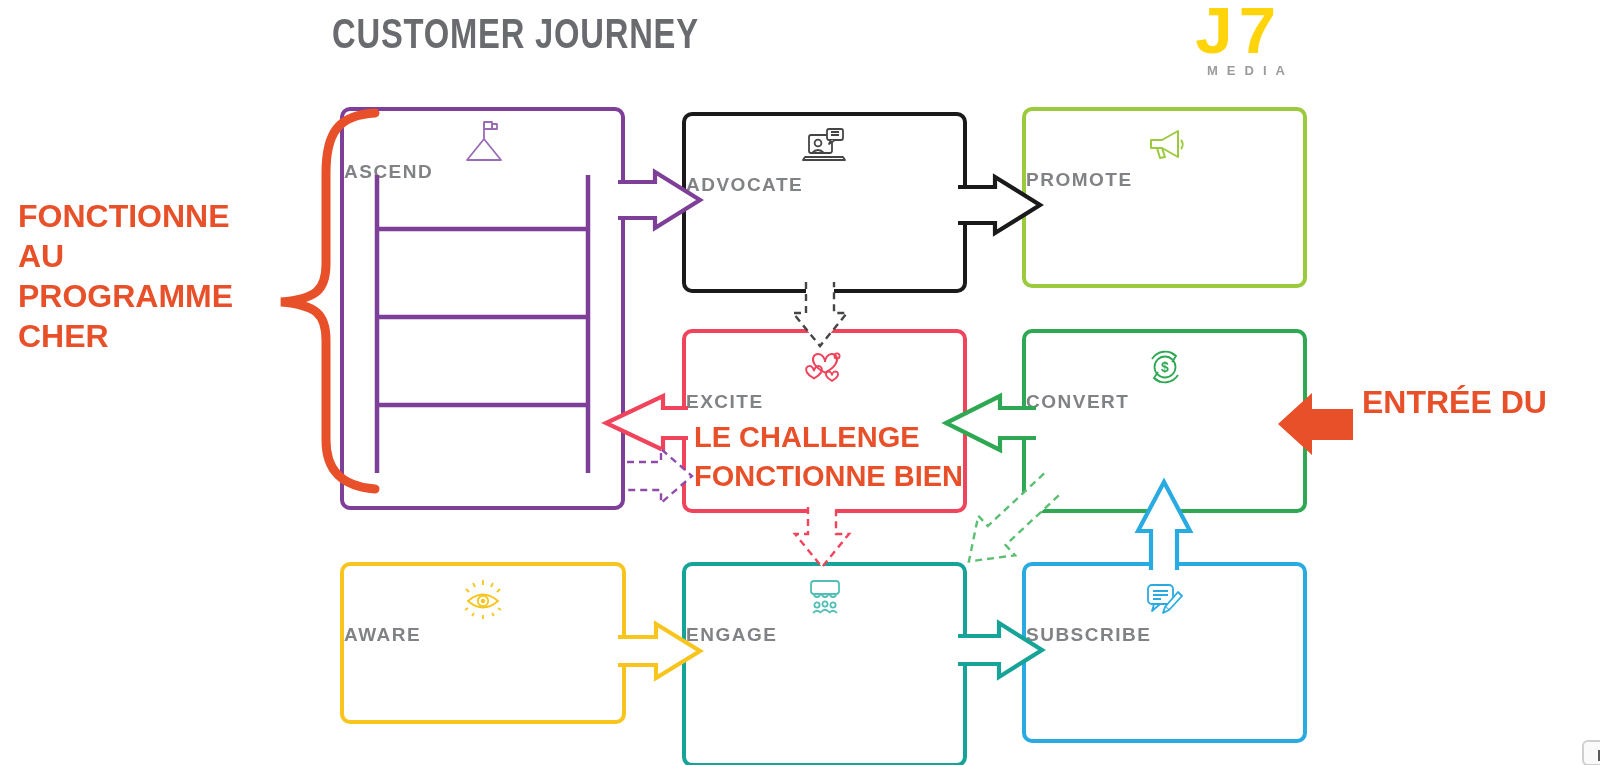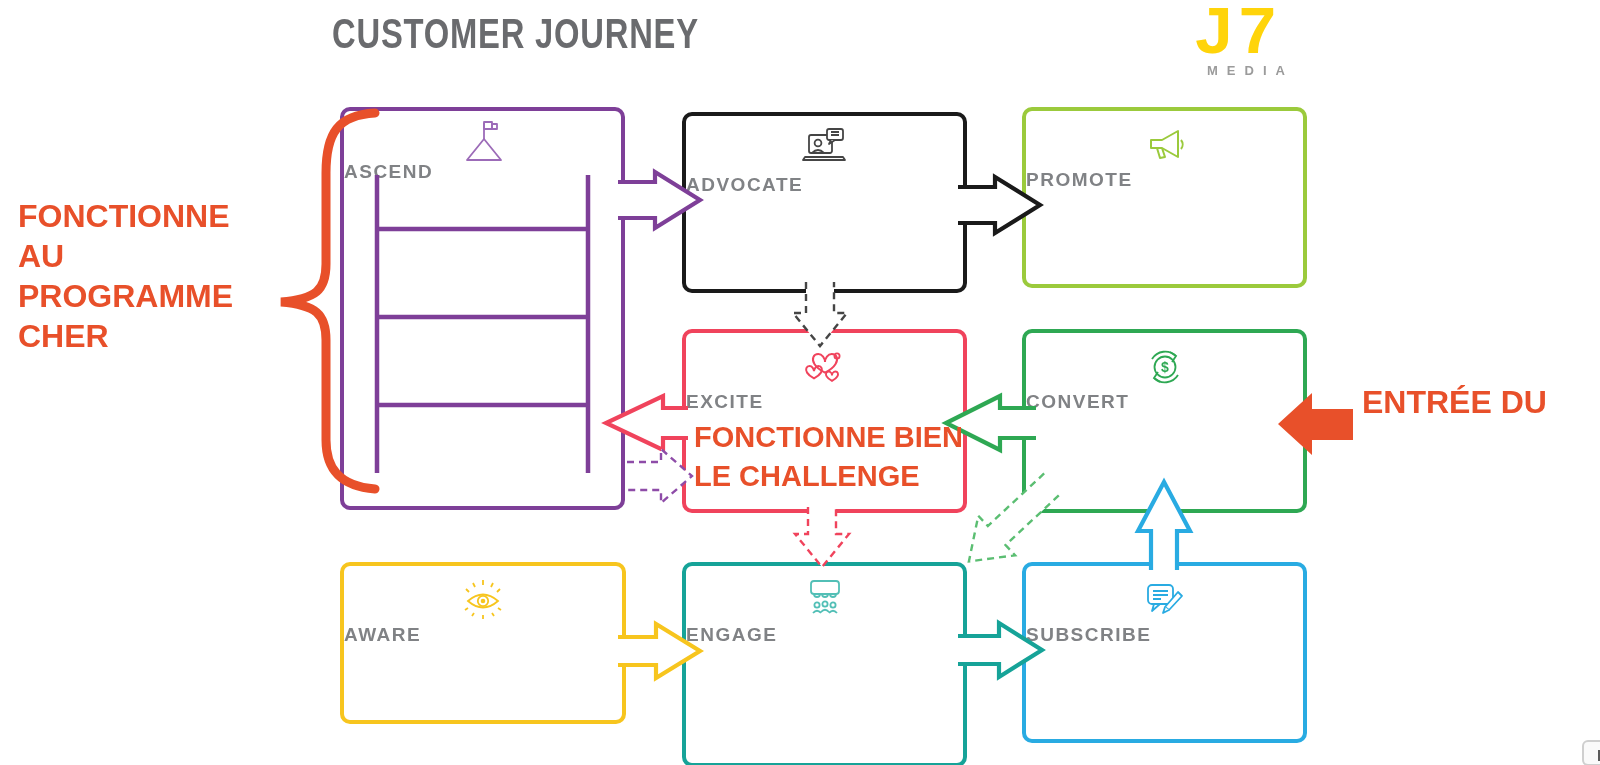--- a/index.html
+++ b/index.html
@@ -265,22 +265,22 @@
   </svg>
 
   <div class="note note-conversion">
     <div>FONCTIONNE</div>
     <div>AU</div>
     <div>PROGRAMME</div>
     <div>CHER</div>
   </div>
 
   <div class="note note-works">
+    <div>LE CHALLENGE</div>
     <div>FONCTIONNE BIEN</div>
-    <div>LE CHALLENGE</div>
   </div>
 
   <div class="note note-entry">
     <div>ENTRÉE DU</div>
   </div>
 
   <div class="corner-artifact">
     <div class="mark"></div>
   </div>
 

